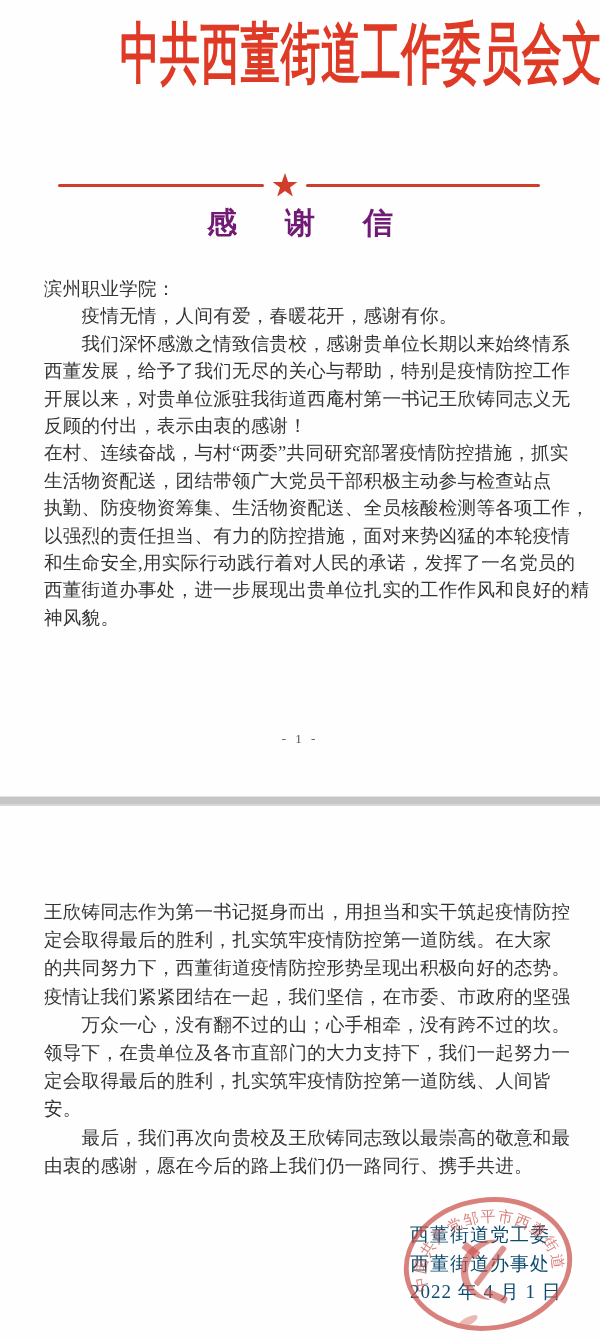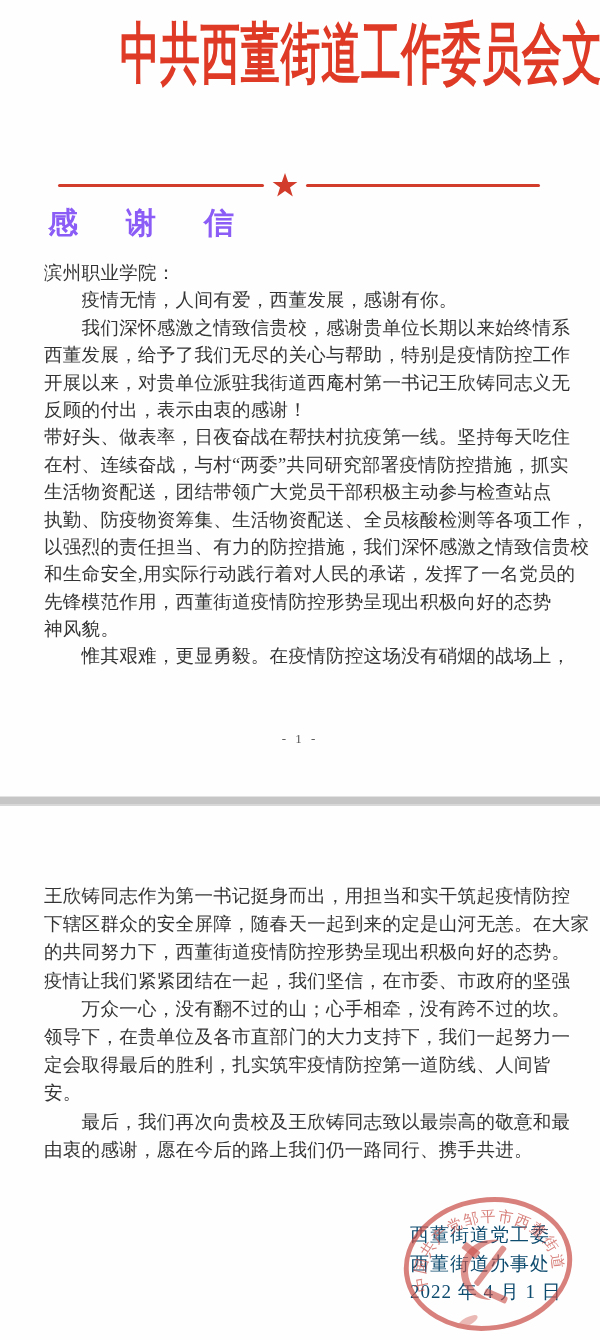--- a/index.html
+++ b/index.html
@@ -25,25 +25,25 @@
     transform:scaleX(0.60);transform-origin:50% 50%;
     letter-spacing:1px;
   }
   .star-rule{position:absolute;top:172px;left:0;width:600px;height:26px;}
   .star-rule .seg{position:absolute;top:12px;height:3px;background:#d23c2b;border-radius:2px;}
   .star-rule .seg.left{left:58px;width:206px;}
   .star-rule .seg.right{left:306px;width:234px;}
   .star-rule svg{position:absolute;left:272px;top:1px;}
   .letter-title{
     position:absolute;top:203px;left:0;width:600px;
-    text-align:left;font-size:30px;font-weight:bold;color:#8b5cf6;
+    text-align:center;font-size:30px;font-weight:bold;color:#701a75;
     letter-spacing:48px;text-indent:48px;white-space:nowrap;
   }
   
-  .body-block{position:absolute;left:44px;width:512px;}
+  .body-block{position:absolute;left:44px;width:512px;margin-top:16px;}
   #body1{top:260px;}
   #body2{top:882px;}
   .ln{
     height:27.4px;line-height:27.4px;font-size:18.5px;
     letter-spacing:0.3px;white-space:nowrap;color:#343434;
   }
   #body2 .ln{height:28.2px;line-height:28.2px;}
   .page-number{
     position:absolute;top:731px;left:0;width:600px;text-align:center;
     font-size:13px;letter-spacing:3px;color:#555;
@@ -65,45 +65,43 @@
     <svg width="26" height="25" viewBox="0 0 24 23">
       <path d="M12 0 L14.9 8.26 L23.4 8.29 L16.6 13.4 L19.2 21.7 L12 16.6 L4.8 21.7 L7.4 13.4 L0.6 8.29 L9.1 8.26 Z" fill="#d23c2b"></path>
     </svg>
     <div class="seg right"></div>
   </div>
 
   <div class="letter-title">感谢信</div>
 
   <div class="body-block" id="body1">
     <div class="ln">滨州职业学院：</div>
-    <div class="ln">　　疫情无情，人间有爱，西董发展，感谢有你。</div>
+    <div class="ln">　　疫情无情，人间有爱，春暖花开，感谢有你。</div>
     <div class="ln">　　我们深怀感激之情致信贵校，感谢贵单位长期以来始终情系</div>
     <div class="ln">西董发展，给予了我们无尽的关心与帮助，特别是疫情防控工作</div>
     <div class="ln">开展以来，对贵单位派驻我街道西庵村第一书记王欣铸同志义无</div>
     <div class="ln">反顾的付出，表示由衷的感谢！</div>
-    <div class="ln">带好头、做表率，日夜奋战在帮扶村抗疫第一线。坚持每天吃住</div>
     <div class="ln">在村、连续奋战，与村“两委”共同研究部署疫情防控措施，抓实</div>
     <div class="ln">生活物资配送，团结带领广大党员干部积极主动参与检查站点</div>
     <div class="ln">执勤、防疫物资筹集、生活物资配送、全员核酸检测等各项工作，</div>
-    <div class="ln">以强烈的责任担当、有力的防控措施，我们深怀感激之情致信贵校</div>
+    <div class="ln">以强烈的责任担当、有力的防控措施，面对来势凶猛的本轮疫情</div>
     <div class="ln">和生命安全,用实际行动践行着对人民的承诺，发挥了一名党员的</div>
-    <div class="ln">先锋模范作用，西董街道疫情防控形势呈现出积极向好的态势</div>
+    <div class="ln">西董街道办事处，进一步展现出贵单位扎实的工作作风和良好的精</div>
     <div class="ln">神风貌。</div>
-    <div class="ln">　　惟其艰难，更显勇毅。在疫情防控这场没有硝烟的战场上，</div>
   </div>
 
   <div class="page-number">- 1 -</div>
 </div>
 
 <div id="page-divider"></div>
 
 <div class="page" id="page2">
   <div class="body-block" id="body2" style="top:76px;">
     <div class="ln">王欣铸同志作为第一书记挺身而出，用担当和实干筑起疫情防控</div>
-    <div class="ln">下辖区群众的安全屏障，随春天一起到来的定是山河无恙。在大家</div>
+    <div class="ln">定会取得最后的胜利，扎实筑牢疫情防控第一道防线。在大家</div>
     <div class="ln">的共同努力下，西董街道疫情防控形势呈现出积极向好的态势。</div>
     <div class="ln">疫情让我们紧紧团结在一起，我们坚信，在市委、市政府的坚强</div>
     <div class="ln">　　万众一心，没有翻不过的山；心手相牵，没有跨不过的坎。</div>
     <div class="ln">领导下，在贵单位及各市直部门的大力支持下，我们一起努力一</div>
     <div class="ln">定会取得最后的胜利，扎实筑牢疫情防控第一道防线、人间皆</div>
     <div class="ln">安。</div>
     <div class="ln">　　最后，我们再次向贵校及王欣铸同志致以最崇高的敬意和最</div>
     <div class="ln">由衷的感谢，愿在今后的路上我们仍一路同行、携手共进。</div>
   </div>
 </div>

